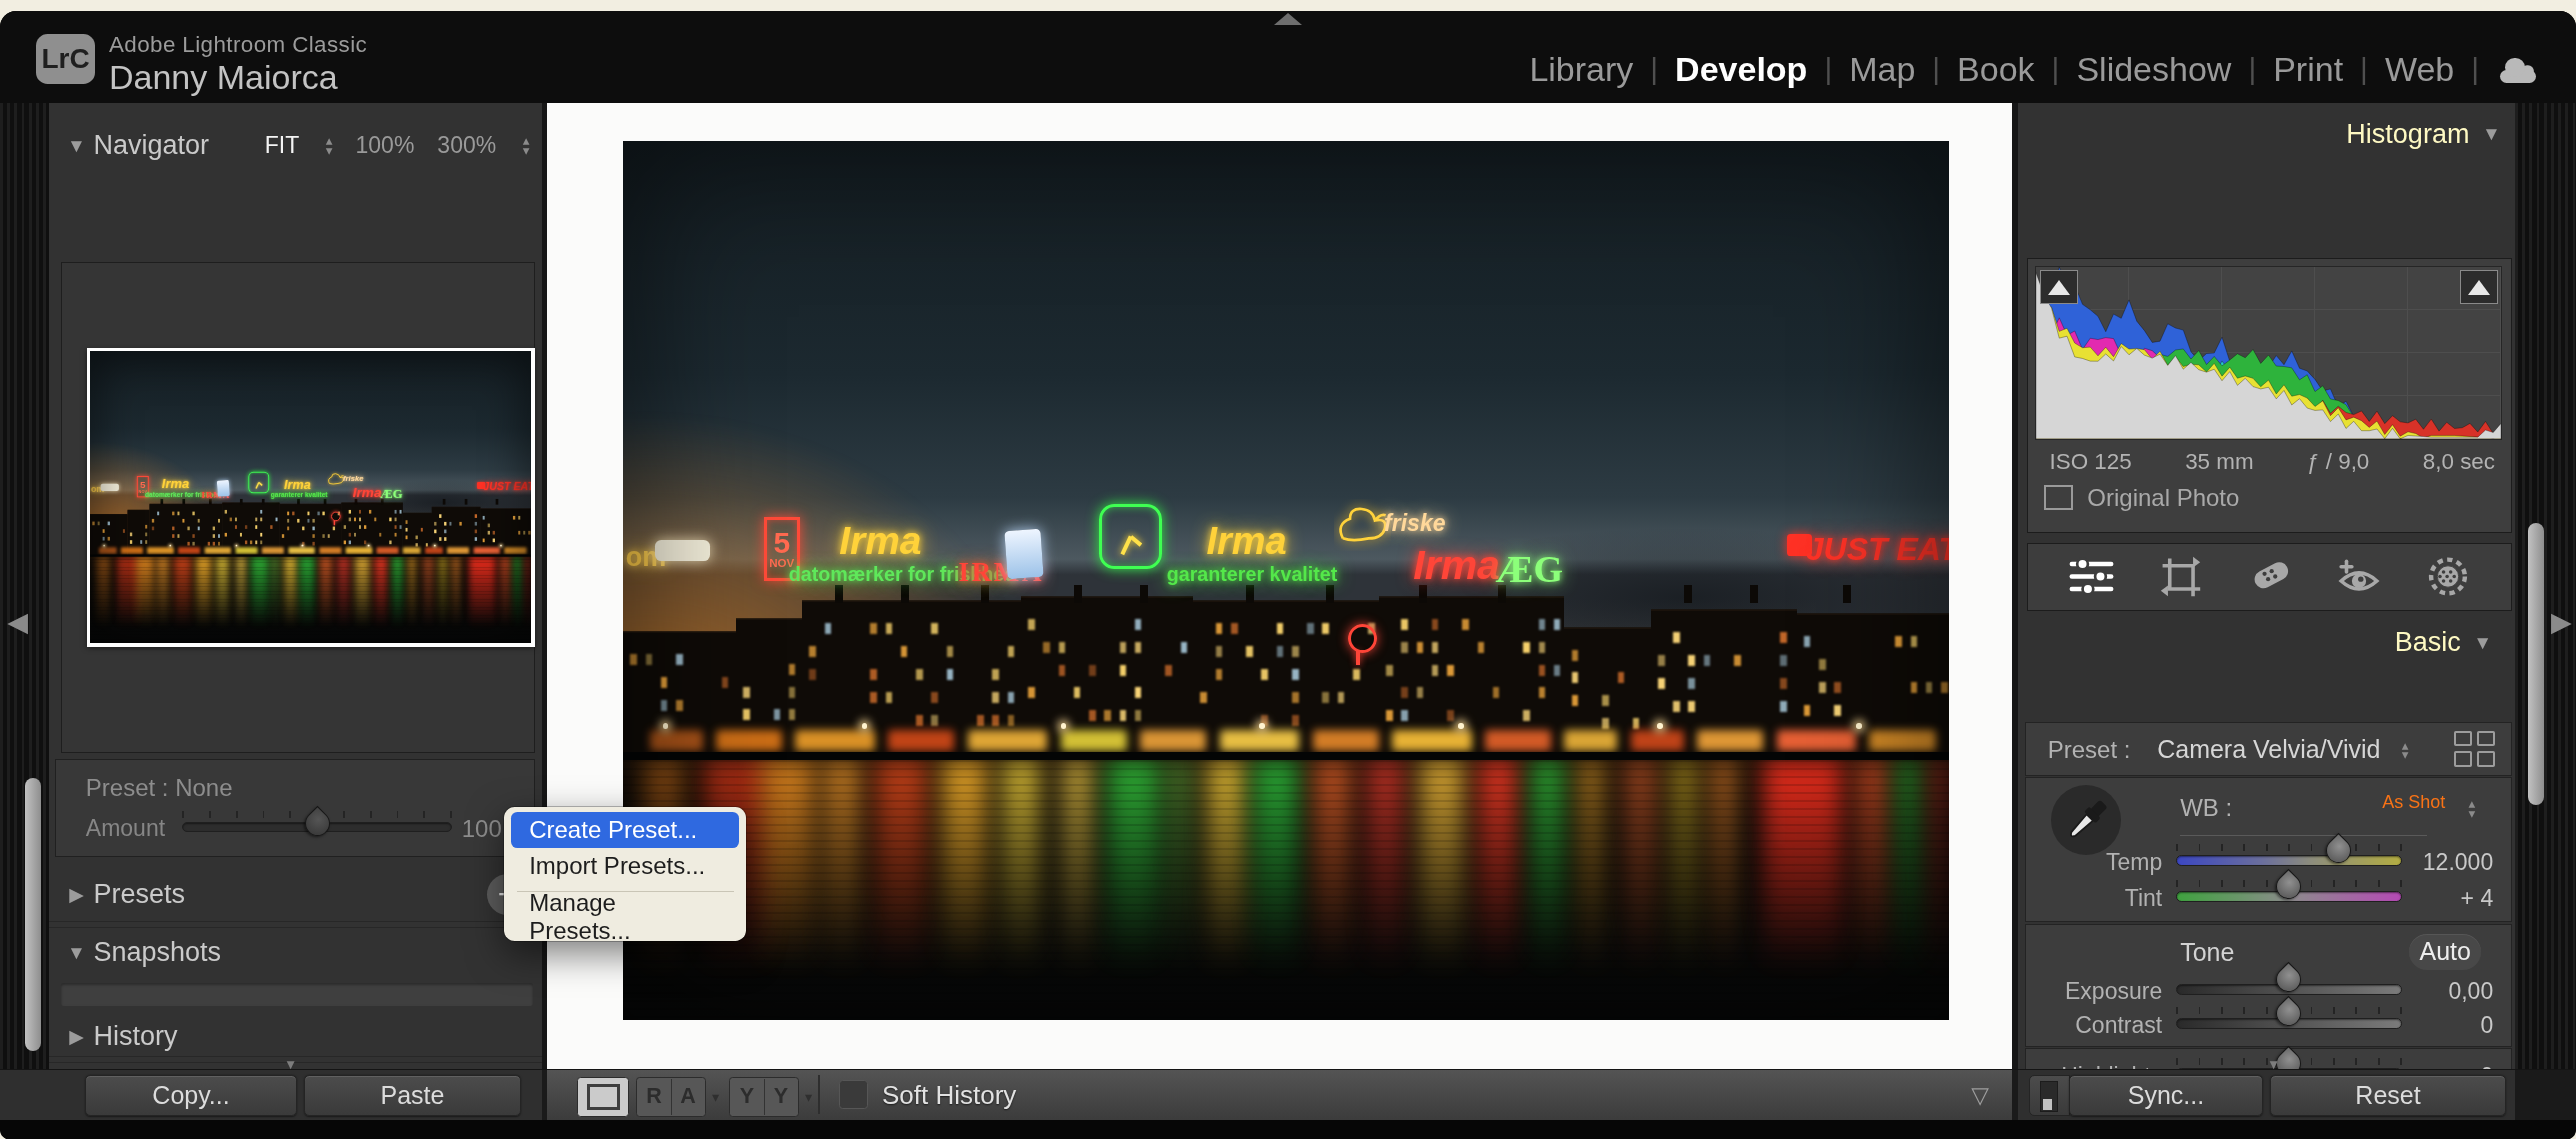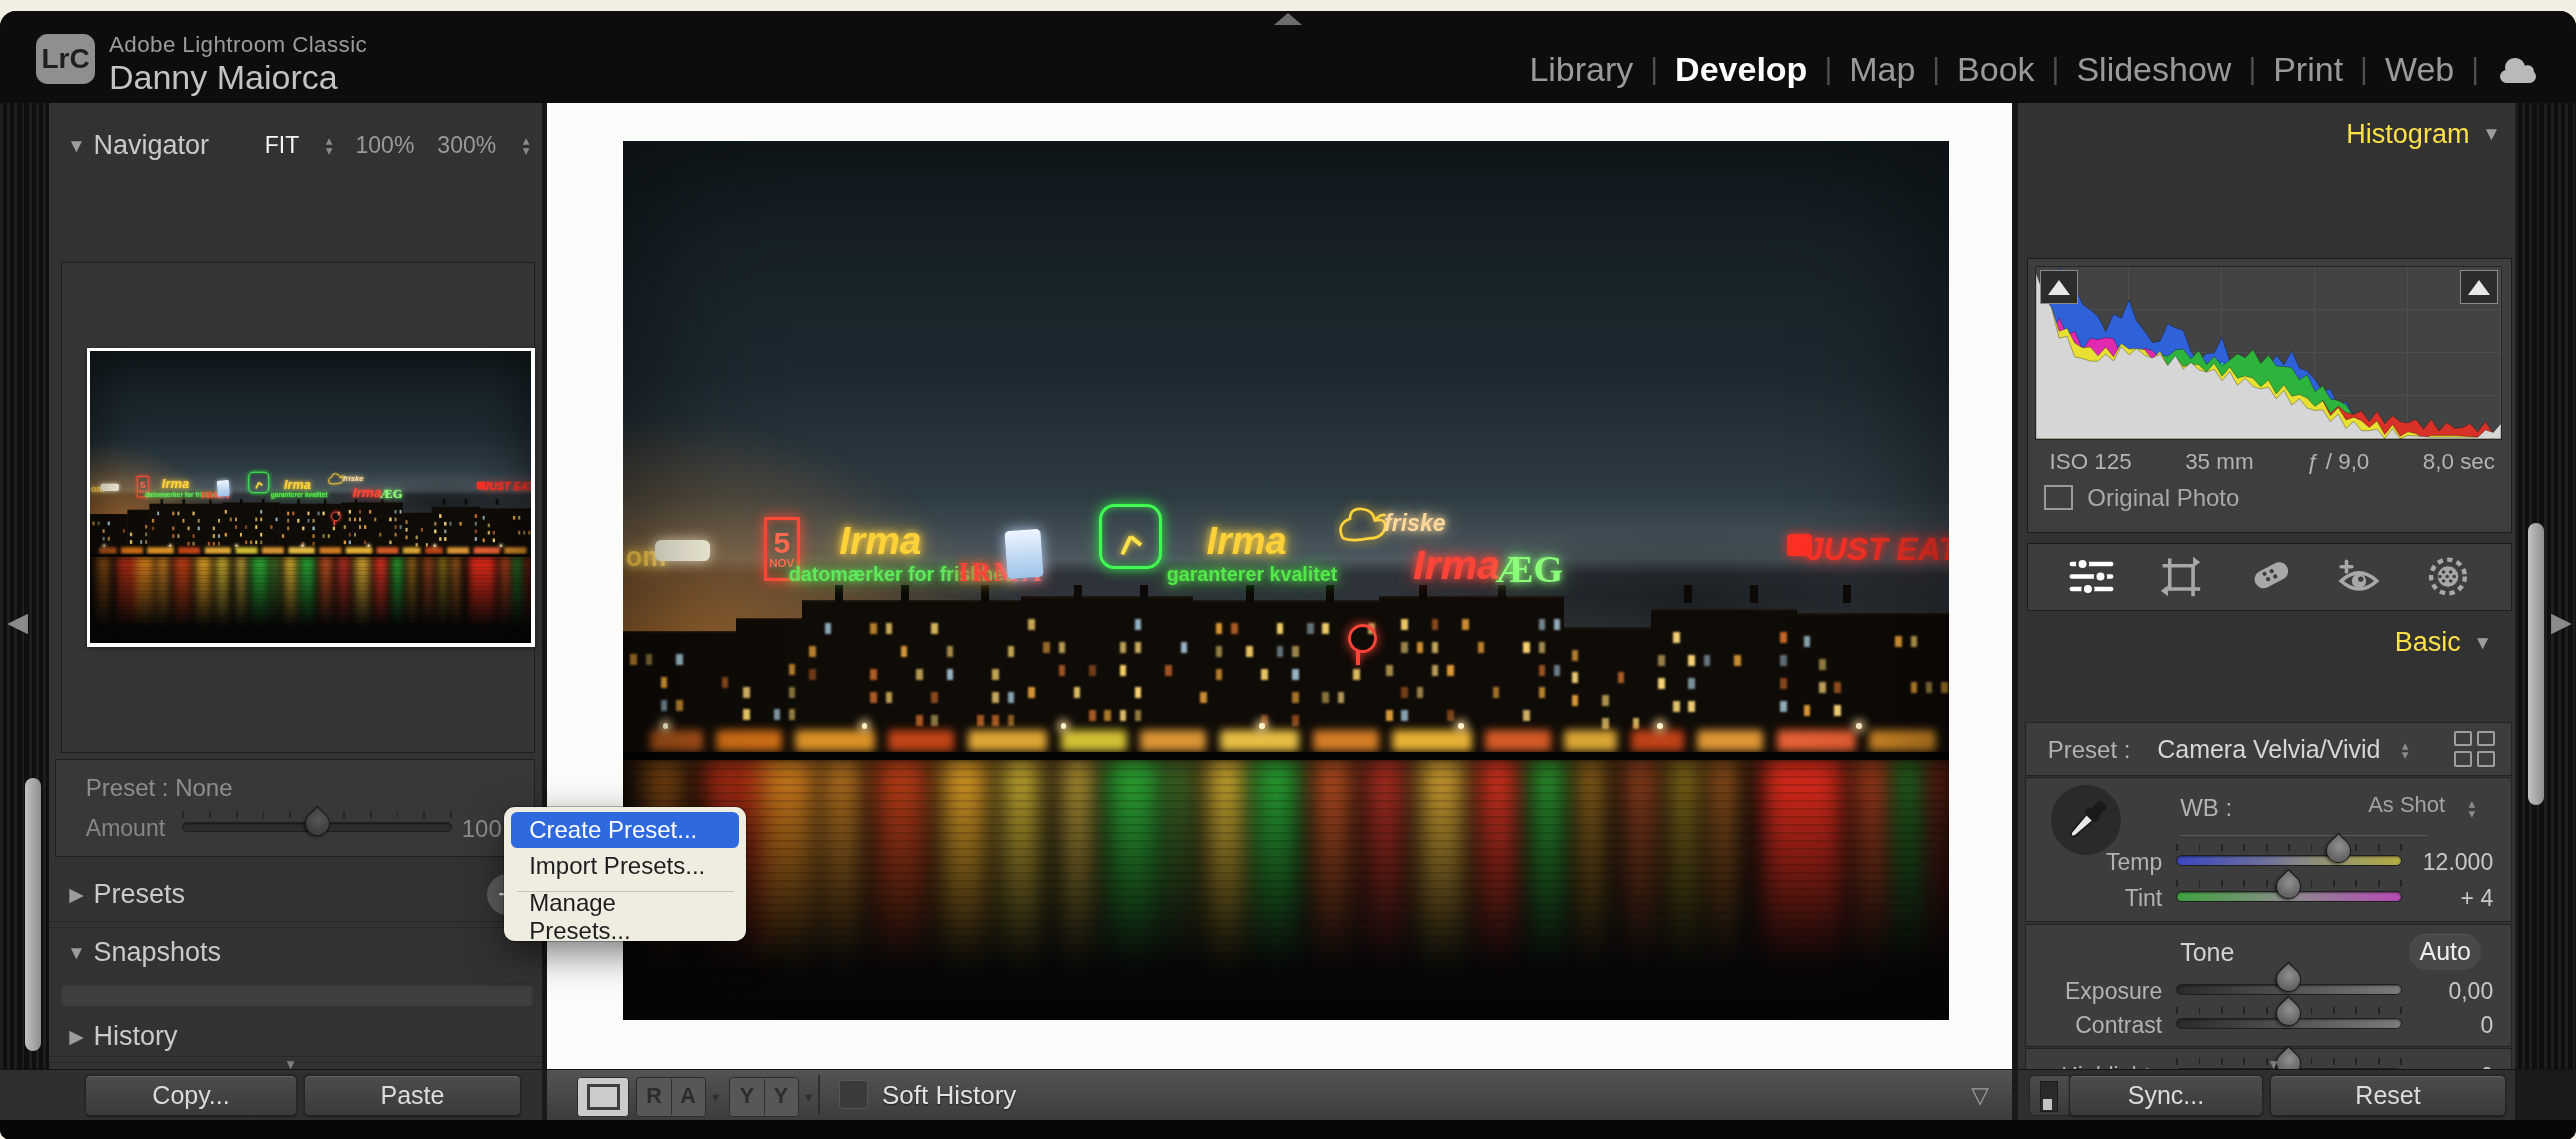--- a/index.html
+++ b/index.html
@@ -77,21 +77,21 @@
   .split-half{width:33px;height:36px;display:flex;align-items:center;justify-content:center;border-right:0.9px solid #333;}
   .split-half:last-child{border-right:none;}
   .dd-caret{position:absolute;font-size:14.3px;color:#2f2f2f;top:19.7px;}
   .tb-divider{position:absolute;left:271px;top:5.4px;width:1.8px;height:39px;background:#2e2e2e;}
   .sp-check{position:absolute;left:292px;top:10.7px;width:27px;height:27px;background:#3a3a3a;border:1.8px solid #565656;border-radius:3.6px;}
   .sp-label{position:absolute;left:335px;top:10.7px;font-size:26px;color:#e2e2e2;text-shadow:0 0.9px 1.8px rgba(0,0,0,.6);}
   .tb-dropdown{position:absolute;right:23px;top:12.5px;font-size:23px;color:#9d9d9d;}
 
   
   .rp-header{position:absolute;right:14.3px;display:flex;align-items:center;gap:12.5px;}
-  .rp-header .t{font-size:27px;color:#fde047;}
+  .rp-header .t{font-size:27px;color:#fef9c3;}
   .rp-header .d{font-size:19px;color:#9c9c9c;}
   .hist-outer{position:absolute;left:9px;width:483px;top:155px;height:273px;background:#3e3e3e;border:1.8px solid #1c1c1c;}
   .hist-plot{position:absolute;left:7.2px;top:7.2px;width:465px;height:172px;background:#434343;border:0.9px solid #262626;overflow:hidden;}
   .hist-grid{position:absolute;inset:0;background:
     repeating-linear-gradient(90deg,transparent 0 92px,#4e4e4e 92px 93px),
     repeating-linear-gradient(180deg,transparent 0 42px,#4e4e4e 42px 43px);}
   .clip-ind{position:absolute;top:3.6px;width:36px;height:32px;background:#2c2c2c;border:1.8px solid #8a8a8a;display:flex;align-items:center;justify-content:center;}
   .clip-tri{width:0;height:0;border-left:11.6px solid transparent;border-right:11.6px solid transparent;border-bottom:15px solid #e8e8e8;}
   .exif-row{position:absolute;left:21.5px;right:16px;top:190px;display:flex;justify-content:space-between;font-size:22.4px;color:#b3b3b3;}
   .orig-row{position:absolute;left:16px;top:225px;display:flex;align-items:center;gap:14.3px;font-size:24px;color:#a9a9a9;}
@@ -101,21 +101,21 @@
   .basic-header{position:absolute;left:0;right:0;top:512px;height:50px;}
   .rp-box{position:absolute;left:7.2px;width:485px;background:#3d3d3d;border:1.8px solid #232323;}
   .row-label{position:absolute;left:21.5px;font-size:24px;color:#b2b2b2;}
   .treat-vals{position:absolute;right:12.5px;display:flex;align-items:center;gap:19.7px;font-size:26px;}
   .treat-color{color:#f2f2f2;}
   .treat-sep{width:1.8px;height:27px;background:#5a5a5a;}
   .treat-bw{color:#b4b4b4;}
   .profile-val{position:absolute;left:131px;font-size:25px;color:#d6d6d6;}
   .grid-icon{position:absolute;right:16px;width:41px;height:36px;display:grid;grid-template-columns:1fr 1fr;gap:5.4px;}
   .grid-icon span{border:2.7px solid #9d9d9d;border-radius:1.8px;}
-  .wb-val{position:absolute;right:66px;font-size:22px;color:#a3a3a3;}
+  .wb-val{position:absolute;right:66px;font-size:18px;color:#f97316;}
   .wb-divider{position:absolute;left:154px;right:84px;height:0.9px;background:#5a5a5a;}
   .dropper-wrap{position:absolute;left:25px;top:7.2px;width:70px;height:70px;border-radius:50%;background:#2a2a2a;}
   .slider-row{position:absolute;left:0;right:0;height:34px;}
   .slider-label{position:absolute;left:0;width:136px;text-align:right;font-size:23px;color:#b2b2b2;top:3.6px;}
   .slider-track{position:absolute;left:150px;width:224px;top:9px;height:9.8px;border-radius:5.4px;border:0.9px solid #1f1f1f;box-shadow:inset 0 0.9px 1.8px rgba(0,0,0,.5);}
   .track-tone{background:linear-gradient(90deg,#2a2a2a,#7b7b7b);}
   .track-temp{background:linear-gradient(90deg,#3c47c2 0%,#6b6f9d 38%,#8d8d7d 60%,#b3ad42 100%);}
   .track-tint{background:linear-gradient(90deg,#3fa23f 0%,#8c8c8c 50%,#b54ab5 100%);}
   .track-amount{background:#2d2d2d;}
   .slider-thumb{position:absolute;top:-8px;width:23px;height:23px;background:radial-gradient(circle at 40% 35%,#909090,#4d4d4d);border:1.8px solid #161616;border-radius:0 50% 50% 50%;transform:rotate(45deg);box-shadow:0 1.8px 2.7px rgba(0,0,0,.5);}

